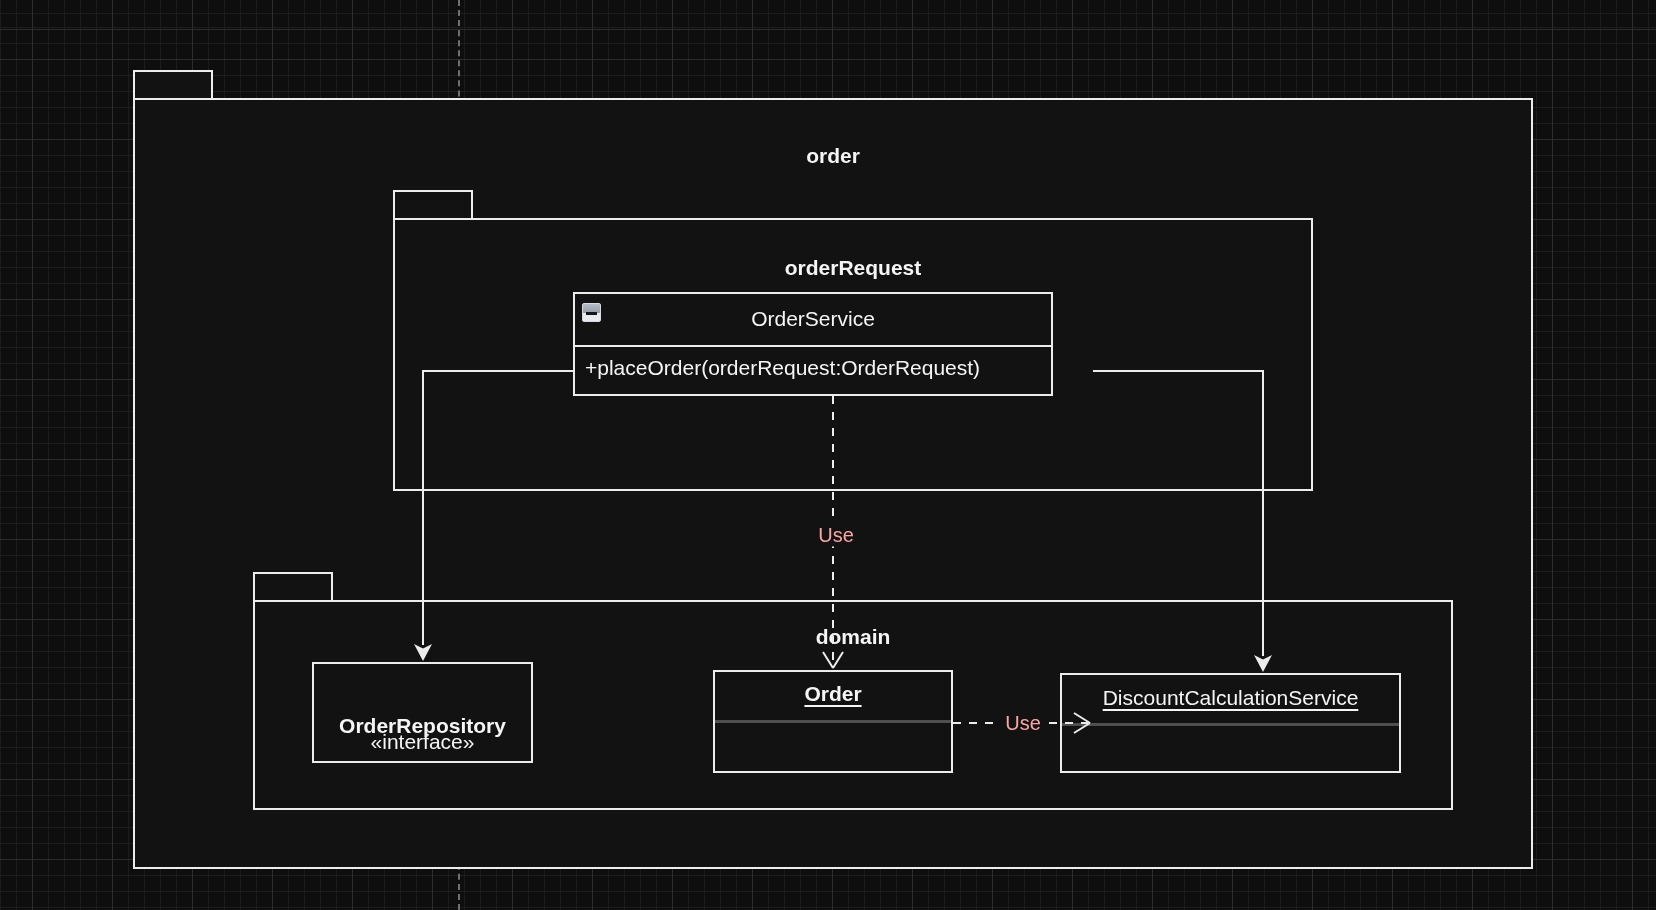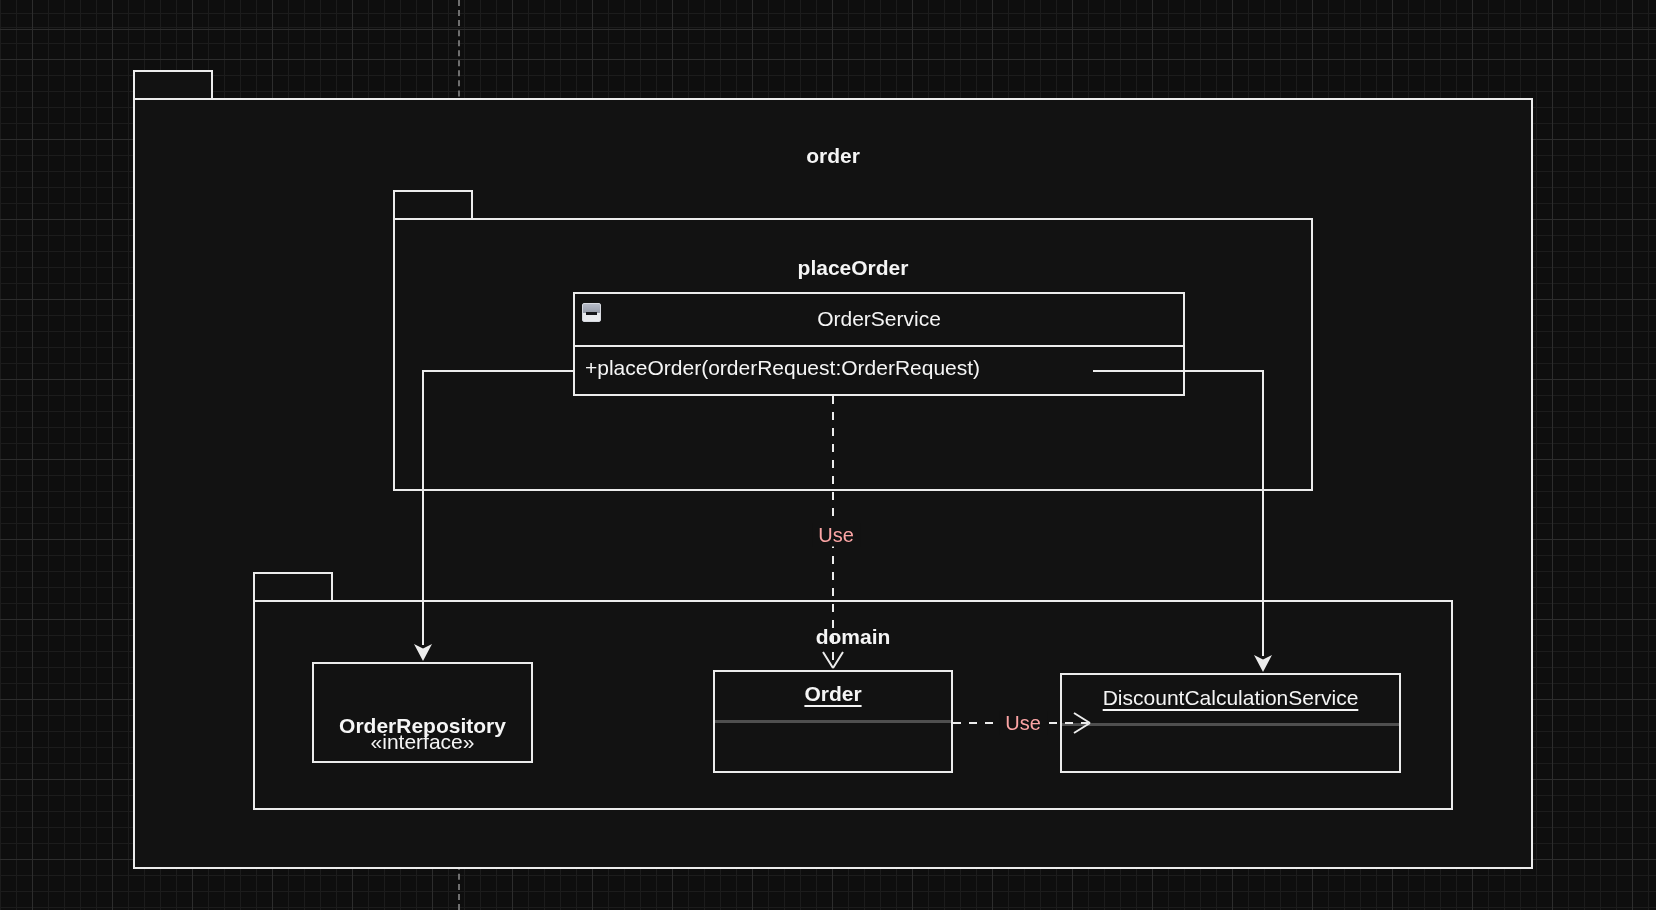--- a/index.html
+++ b/index.html
@@ -70,23 +70,23 @@
 <div class="canvas">
 
   <div class="page-boundary"></div>
 
   <div class="pkg-tab" style="left:133px;top:70px;width:80px;height:30px;"></div>
   <div class="pkg-body" style="left:133px;top:98px;width:1400px;height:771px;"></div>
   <div class="pkg-title" style="left:833px;top:156px;">order</div>
 
   <div class="pkg-tab" style="left:393px;top:190px;width:80px;height:30px;"></div>
   <div class="pkg-body" style="left:393px;top:218px;width:920px;height:273px;"></div>
-  <div class="pkg-title" style="left:853px;top:268px;">placeOrder</div>
+  <div class="pkg-title" style="left:853px;top:268px;">orderRequest</div>
 
-  <div class="cls" style="left:573px;top:292px;width:612px;height:104px;">
+  <div class="cls" style="left:573px;top:292px;width:480px;height:104px;">
     <div class="collapse-btn" style="left:7px;top:9px;">
       <div class="minus"></div>
     </div>
     <div class="cls-title" style="top:13px;">OrderService</div>
     <div class="divider-white" style="top:51px;"></div>
     <div class="method-row" style="top:62px;">+placeOrder(orderRequest:OrderRequest)</div>
   </div>
 
   <div class="pkg-tab" style="left:253px;top:572px;width:80px;height:30px;"></div>
   <div class="pkg-body" style="left:253px;top:600px;width:1200px;height:210px;"></div>

